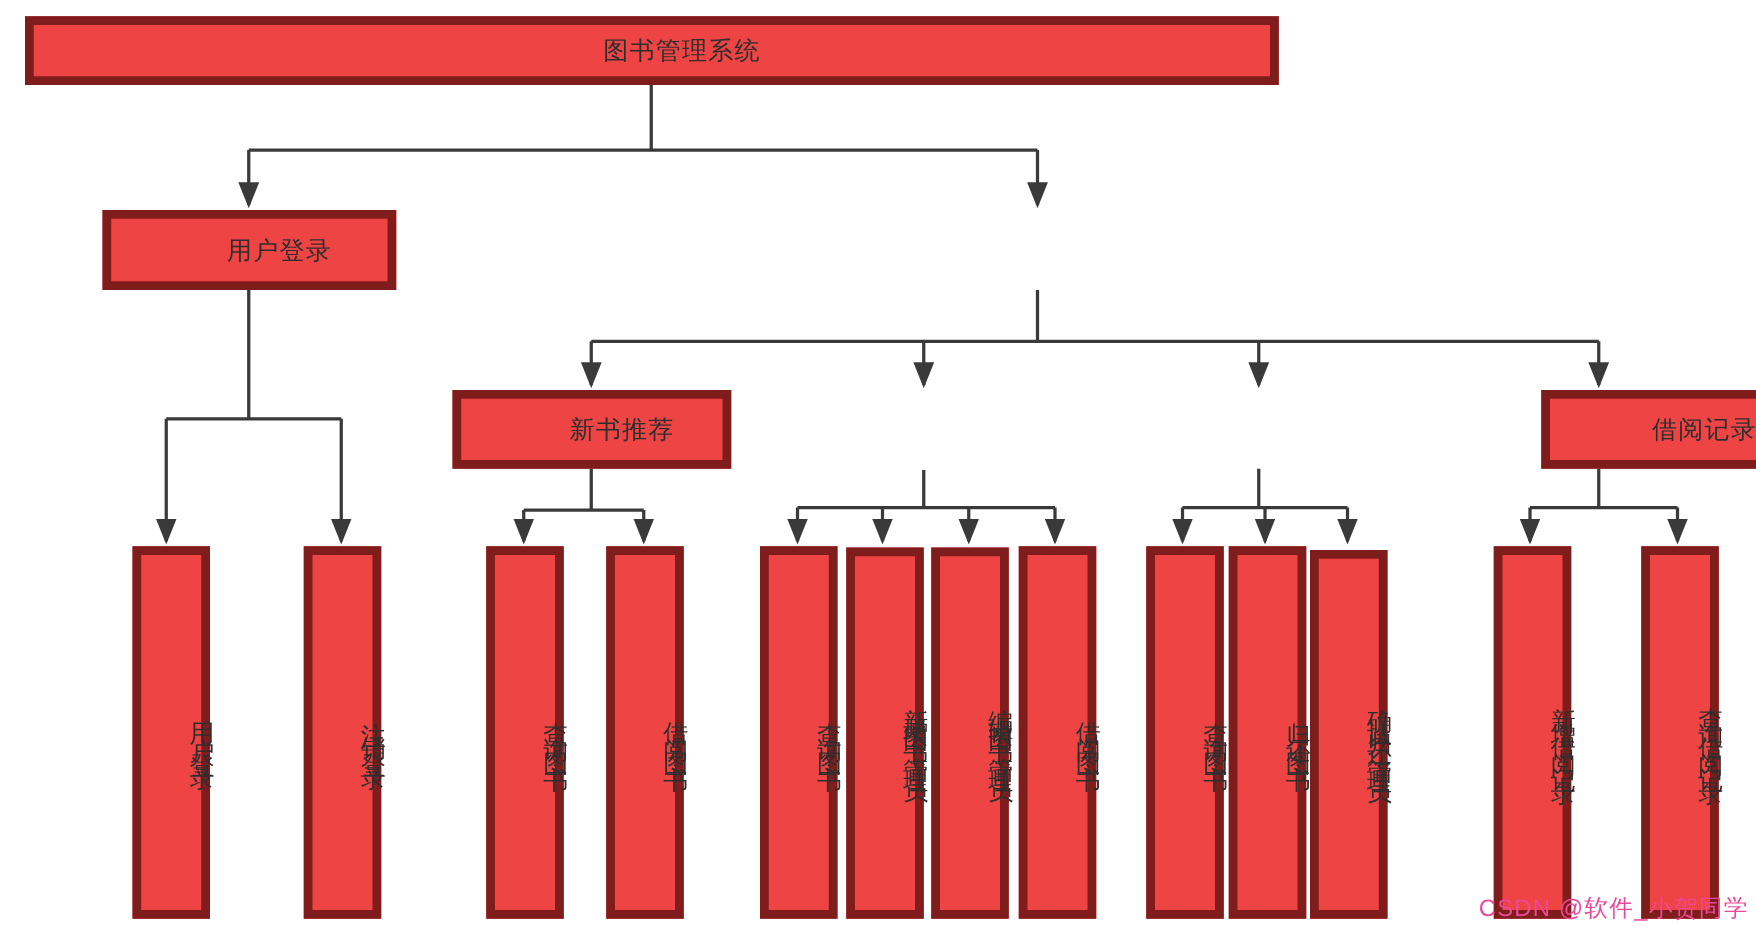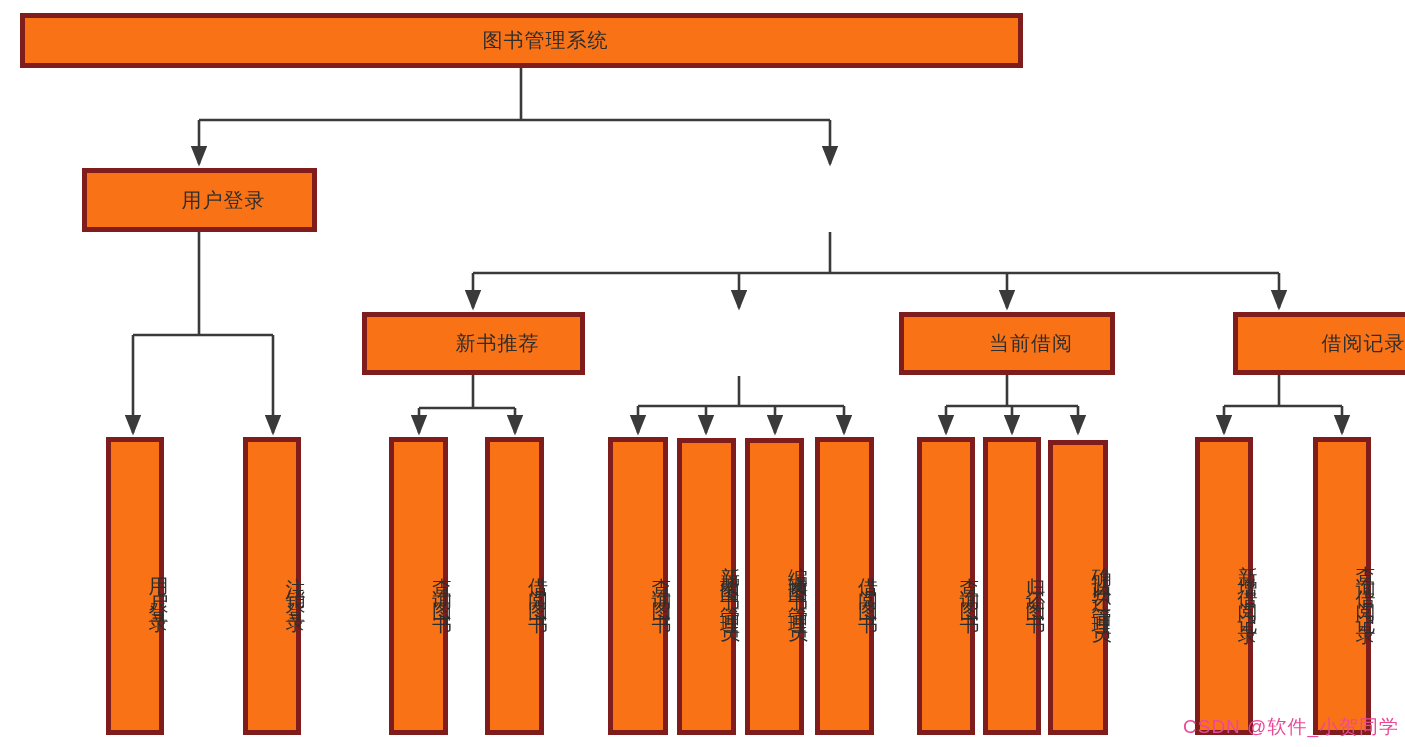--- a/index.html
+++ b/index.html
@@ -7,22 +7,22 @@
     position:relative;
     width:1405px;height:747px;
     background:#ffffff;
     font-family:"Liberation Sans", sans-serif;
     overflow:hidden;
   }
   #wires{position:absolute;left:0;top:0;width:1405px;height:747px;}
   .box{
     position:absolute;
     box-sizing:border-box;
-    background:#f97316;
-    border:5px solid #7f1d1d;
+    background:#ef4444;
+    border:7px solid #7f1d1d;
     display:flex;
     align-items:center;
     justify-content:center;
     color:#2e2e2e;
     font-size:20px;
     letter-spacing:1px;
     white-space:nowrap;
     z-index:2;
     padding-left:48px;
   }
@@ -91,21 +91,20 @@
       <line x1="1224" y1="406" x2="1224" y2="433" marker-end="url(#arw)"></line>
       <line x1="1342" y1="406" x2="1342" y2="433" marker-end="url(#arw)"></line>
     </g>
   </svg>
 
   <div class="box" style="left:20px;top:13px;width:1003px;height:55px">图书管理系统</div>
 
   <div class="box" style="left:82px;top:168px;width:235px;height:64px">用户登录</div>
 
   <div class="box" style="left:362px;top:312px;width:223px;height:63px">新书推荐</div>
-  <div class="box" style="left:899px;top:312px;width:216px;height:63px">当前借阅</div>
   <div class="box" style="left:1233px;top:312px;width:213px;height:63px">借阅记录</div>
 
   <div class="box vbox" style="left:106px;top:437px;width:57px;height:298px">用户登录</div>
   <div class="box vbox" style="left:243px;top:437px;width:58px;height:298px">注销登录</div>
 
   <div class="box vbox" style="left:389px;top:437px;width:59px;height:298px">查询图书</div>
   <div class="box vbox" style="left:485px;top:437px;width:59px;height:298px">借阅图书</div>
 
   <div class="box vbox" style="left:608px;top:437px;width:60px;height:298px">查询图书</div>
   <div class="box vbox long" style="left:677px;top:438px;width:59px;height:297px">新增图书（管理员）</div>

